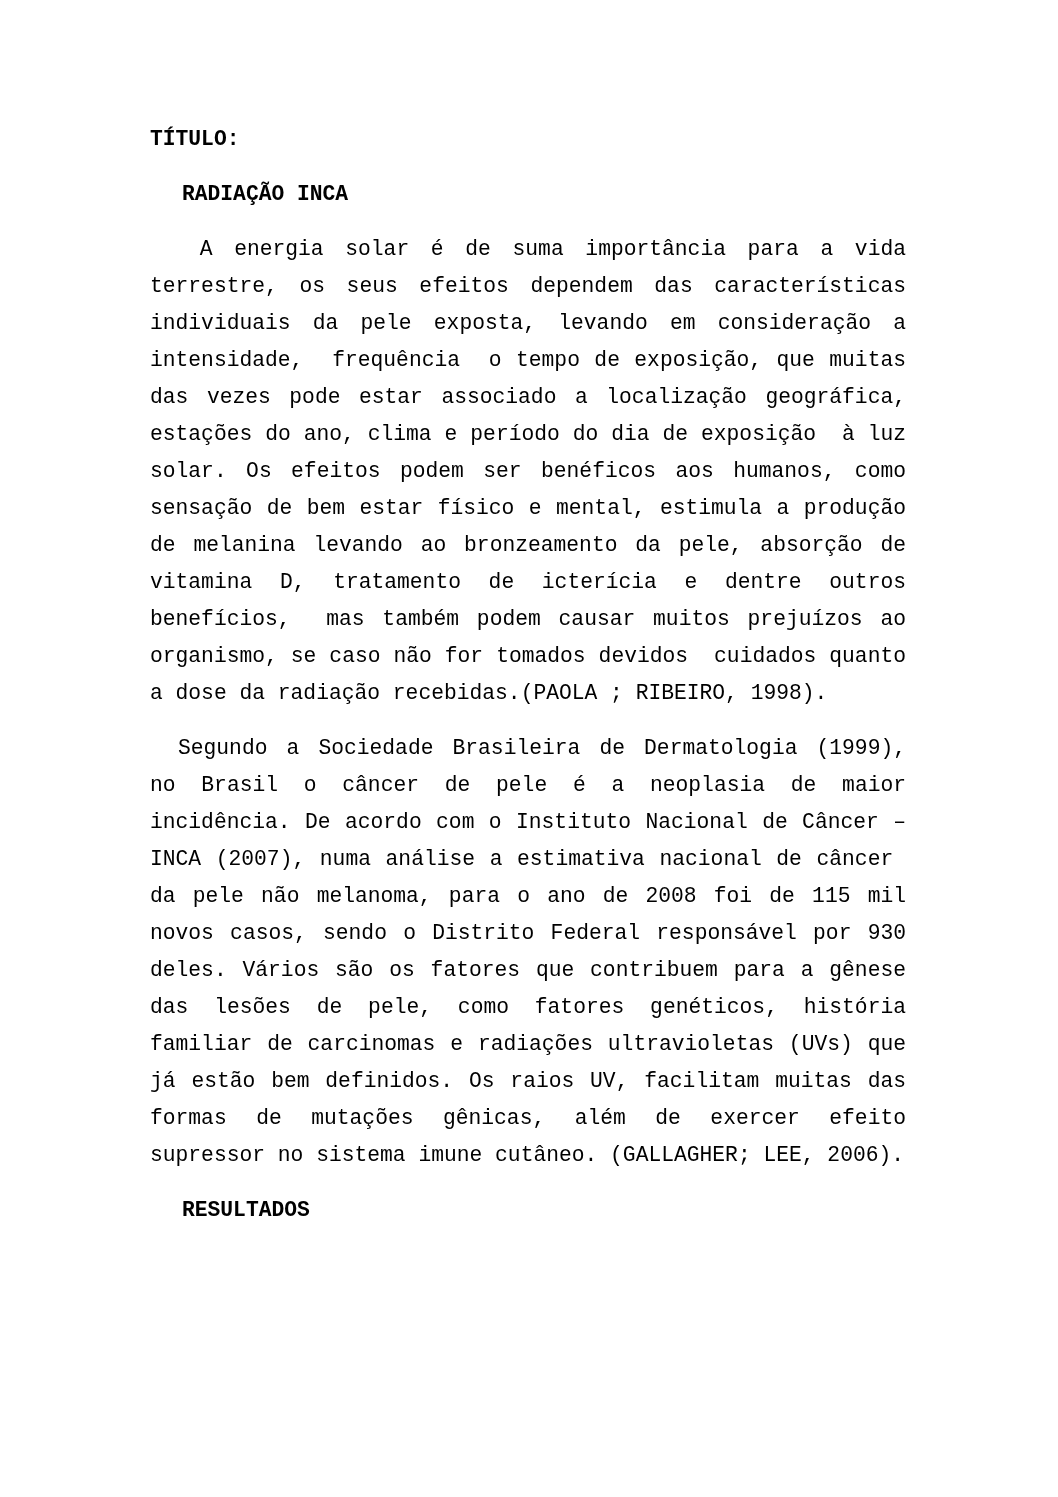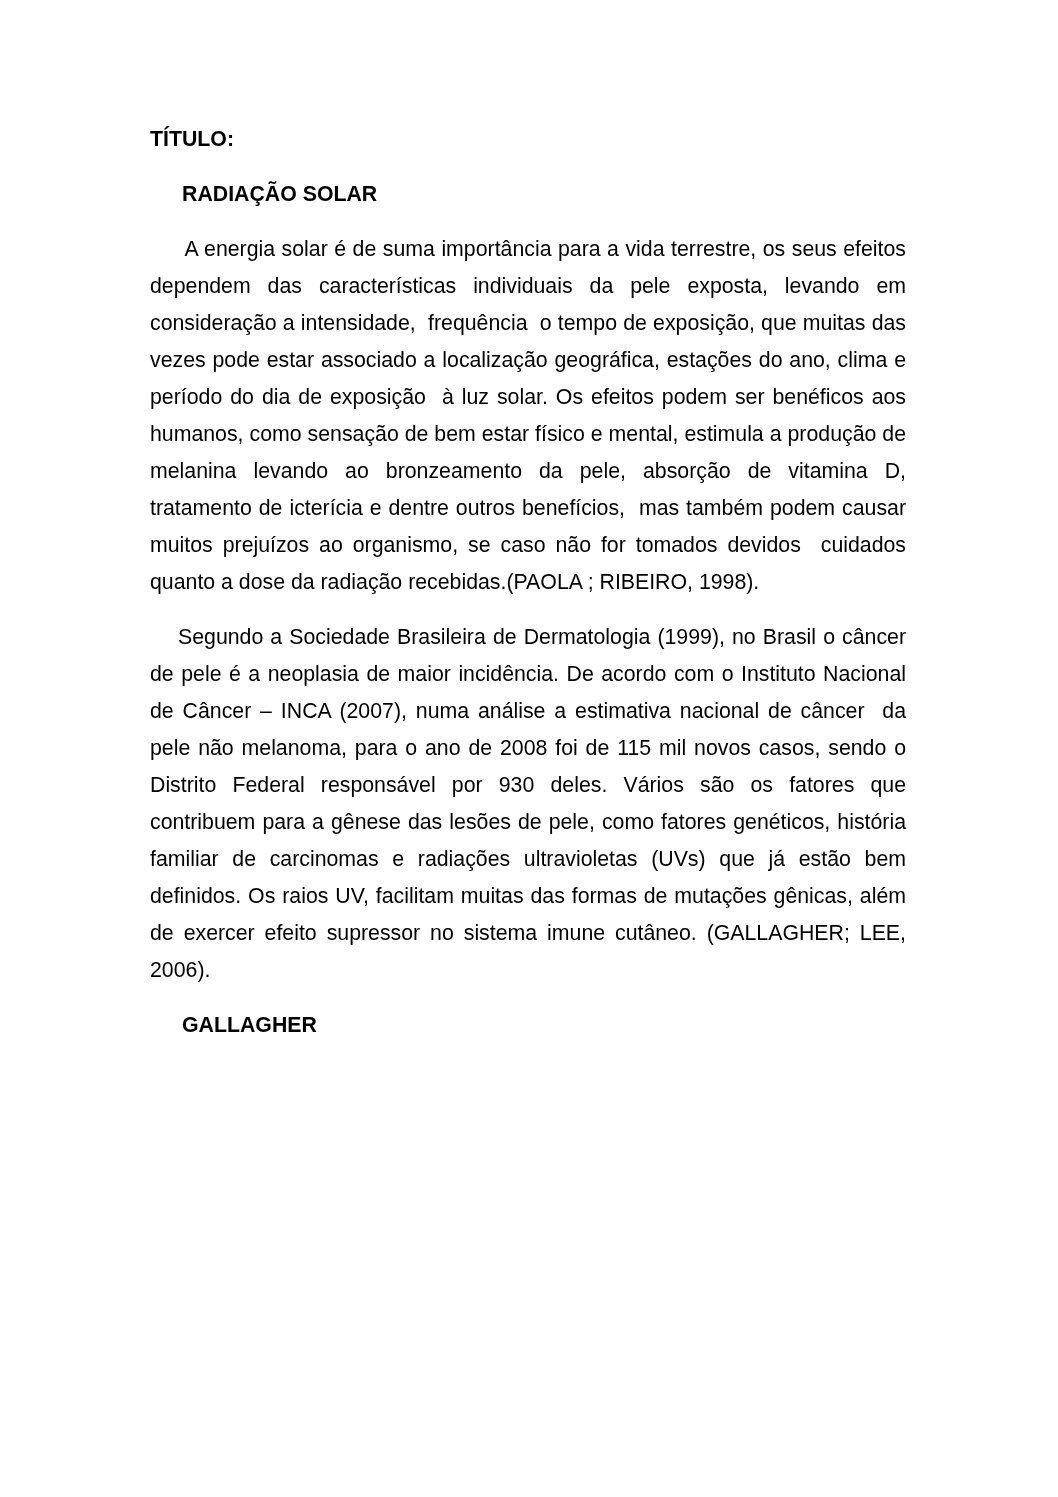--- a/index.html
+++ b/index.html
@@ -7,21 +7,21 @@
     padding: 0;
     background: #ffffff;
   }
   .page {
     position: relative;
     box-sizing: border-box;
     width: 1058px;
     height: 1409px;
     background: #ffffff;
     padding: 121px 152px 40px 150px;
-    font-family: Liberation Sans, sans-serif;
+    font-family: Liberation Mono, monospace;
     font-size: 21.3px;
     line-height: 37px;
     color: #000000;
     overflow: hidden;
   }
   .doc-heading {
     font-weight: bold;
     margin: 0 0 18px 0;
     white-space: nowrap;
   }
@@ -34,25 +34,25 @@
     text-indent: 28px;
   }
 </style>
 </head>
 <body>
 
 <div class="page">
 
   <div class="doc-heading">TÍTULO:</div>
 
-  <div class="doc-heading indented">RADIAÇÃO SOLAR</div>
+  <div class="doc-heading indented">RADIAÇÃO INCA</div>
 
 
 
 
   <p class="doc-paragraph">&nbsp;A energia solar é de suma importância para a vida terrestre, os seus efeitos dependem das características individuais da pele exposta, levando em consideração a intensidade,&nbsp; frequência&nbsp; o tempo de exposição, que muitas das vezes pode estar associado a localização geográfica, estações do ano, clima e período do dia de exposição&nbsp; à luz solar. Os efeitos podem ser benéficos aos humanos, como sensação de bem estar físico e mental, estimula a produção de melanina levando ao bronzeamento da pele, absorção de vitamina D, tratamento de icterícia e dentre outros benefícios,&nbsp; mas também podem causar muitos prejuízos ao organismo, se caso não for tomados devidos&nbsp; cuidados quanto a dose da radiação recebidas.(PAOLA ; RIBEIRO, 1998).</p>
 
   <p class="doc-paragraph">Segundo a Sociedade Brasileira de Dermatologia (1999), no Brasil o câncer de pele é a neoplasia de maior incidência. De acordo com o Instituto Nacional de Câncer – INCA (2007), numa análise a estimativa nacional de câncer&nbsp; da pele não melanoma, para o ano de 2008 foi de 115 mil novos casos, sendo o Distrito Federal responsável por 930 deles. Vários são os fatores que contribuem para a gênese das lesões de pele, como fatores genéticos, história familiar de carcinomas e radiações ultravioletas (UVs) que já estão bem definidos. Os raios UV, facilitam muitas das formas de mutações gênicas, além de exercer efeito supressor no sistema imune cutâneo. (GALLAGHER; LEE, 2006).</p>
 
 
-  <div class="doc-heading indented">GALLAGHER</div>
+  <div class="doc-heading indented">RESULTADOS</div>
 
 </div>
 
 </body></html>

